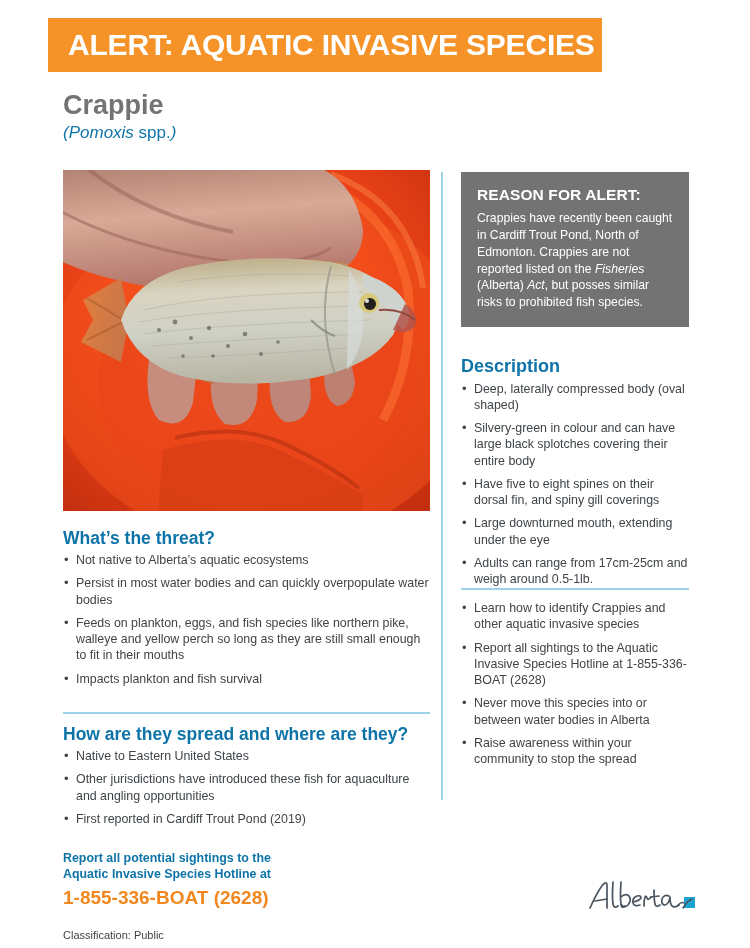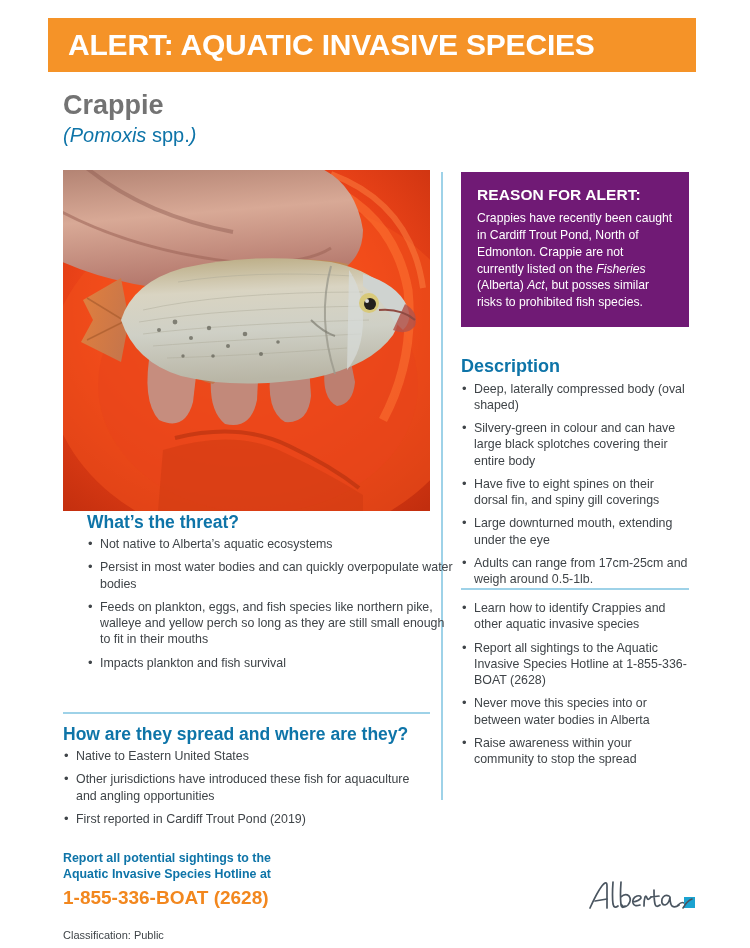--- a/index.html
+++ b/index.html
@@ -21,21 +21,21 @@
     position: absolute;
     inset: 0;
     background: #ffffff;
   }
 
   
   .alert-bar {
     position: absolute;
     left: 48px;
     top: 18px;
-    width: 648px;
+    width: 554px;
     height: 54px;
     background: #f59328;
     display: flex;
     align-items: center;
     box-sizing: border-box;
     padding-left: 20px;
   }
   .alert-bar-text {
     color: #ffffff;
     font-size: 30px;
@@ -52,21 +52,21 @@
     top: 91px;
     font-size: 27px;
     font-weight: bold;
     color: #737373;
     line-height: 1.05;
   }
   .species-sci {
     position: absolute;
     left: 63px;
     top: 124px;
-    font-size: 20px;
+    font-size: 17px;
     color: #0e74a8;
     line-height: 1.1;
   }
   .species-sci .genus { font-style: italic; }
   .species-sci .rank  { font-style: normal; }
   .species-sci .paren { font-style: italic; }
 
   
   .photo {
     position: absolute;
@@ -90,21 +90,21 @@
   }
 
   
   .reason-box {
     position: absolute;
     left: 461px;
     top: 172px;
     width: 228px;
     padding: 14px 16px 16px 16px;
     box-sizing: border-box;
-    background: #701a75;
+    background: #737373;
     color: #ffffff;
   }
   .reason-title {
     font-size: 15.5px;
     font-weight: bold;
     letter-spacing: 0.1px;
     margin-bottom: 7px;
     line-height: 1.1;
   }
   .reason-body {
@@ -149,21 +149,21 @@
     content: "\2022";
     position: absolute;
     left: 1px;
     top: -1px;
     font-size: 13px;
     color: #3f4448;
   }
 
   
   .l-section { position: absolute; left: 63px; width: 367px; }
-  .l-threat { top: 512px; margin-left: 24px; }
+  .l-threat { top: 528px; }
   .l-spread { top: 712px; }
 
   .l-section .sec-head { font-size: 17.5px; }
   .sub-head {
     font-size: 14px;
     font-weight: bold;
     color: #f2871e;
     margin: 2px 0 6px 0;
     line-height: 1.15;
   }
@@ -325,21 +325,21 @@
       <circle cx="307" cy="134" r="6" fill="#231f1c"></circle>
       <circle cx="304" cy="131" r="2" fill="#ffffff" opacity="0.85"></circle>
     </svg>
   </div>
 
   <div class="v-divider"></div>
 
   <div class="reason-box">
     <div class="reason-title">REASON FOR ALERT:</div>
     <div class="reason-body">
-      <span>Crappies have recently been caught in Cardiff Trout Pond, North of Edmonton. Crappie are not currently listed on the </span><i>Fisheries</i><span> (Alberta) </span><i>Act</i><span>, but posses similar risks to prohibited fish species.</span>
+      <span>Crappies have recently been caught in Cardiff Trout Pond, North of Edmonton. Crappies are not reported listed on the </span><i>Fisheries</i><span> (Alberta) </span><i>Act</i><span>, but posses similar risks to prohibited fish species.</span>
     </div>
   </div>
 
   <div class="r-section r-desc">
     <h2 class="sec-head">Description</h2>
     <ul class="bullets">
       <li>Deep, laterally compressed body (oval shaped)</li>
       <li>Silvery-green in colour and can have large black splotches covering their entire body</li>
       <li>Have five to eight spines on their dorsal fin, and spiny gill coverings</li>
       <li>Large downturned mouth, extending under the eye</li>

